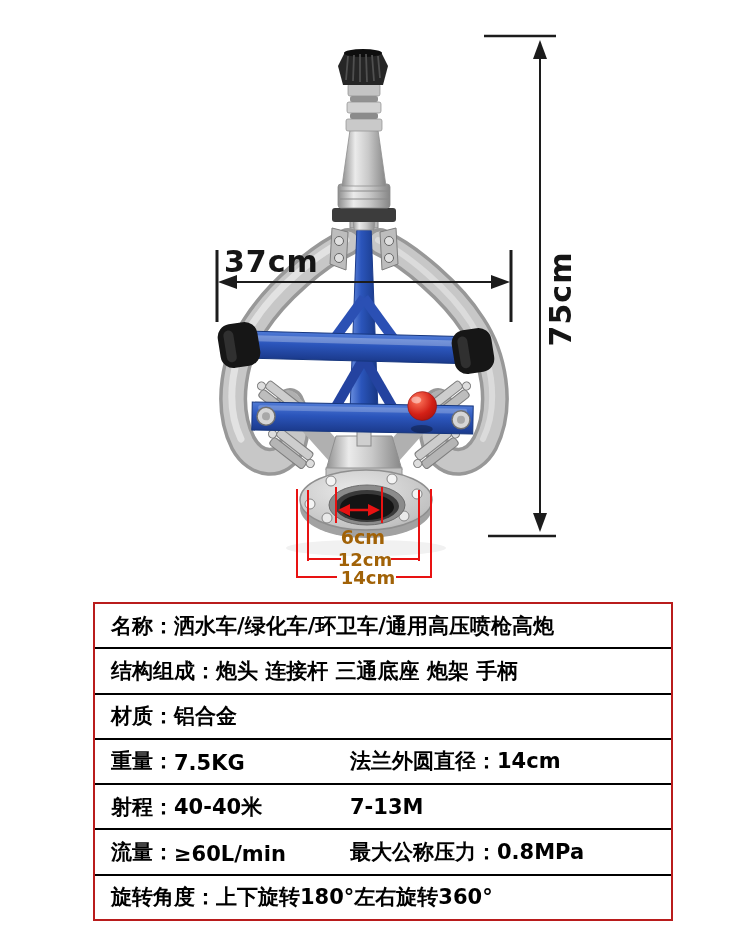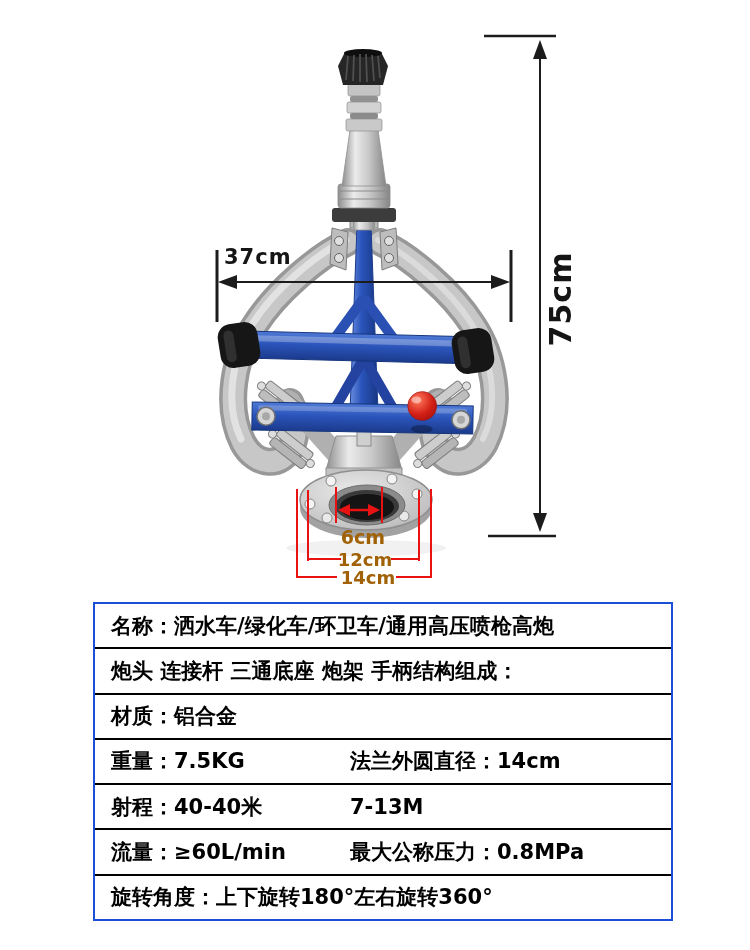--- a/index.html
+++ b/index.html
@@ -2,36 +2,36 @@
 <html><head>
 <meta charset="utf-8">
 <style>
   html,body{margin:0;padding:0;background:#ffffff;}
   .canvas{
     position:relative;width:750px;height:950px;background:#ffffff;overflow:hidden;
     font-family:"DejaVu Sans","Liberation Sans",sans-serif;
   }
   .photo{position:absolute;left:0;top:0;width:750px;height:600px;}
   .dim-label{position:absolute;font-weight:bold;color:#151515;line-height:1;white-space:nowrap;}
-  .dim-37{left:224px;top:247px;font-size:21px;letter-spacing:1px;}
+  .dim-37{left:224px;top:247px;font-size:30px;letter-spacing:1px;}
   .dim-75{left:516px;top:254px;width:90px;height:90px;display:flex;align-items:center;justify-content:center;
           font-size:30px;letter-spacing:1px;transform:rotate(-90deg);}
   .red-label{position:absolute;font-weight:bold;color:#a16207;line-height:1;transform:translateX(-50%);white-space:nowrap;}
   .red-6{left:363px;top:528px;font-size:19px;}
   .red-12{left:365px;top:551px;font-size:18px;}
   .red-14{left:368px;top:569px;font-size:18px;}
   .spec-table{
     position:absolute;left:93px;top:602px;width:580px;height:319px;
-    border:2px solid #1d4ed8;box-sizing:border-box;display:flex;flex-direction:column;background:#fff;
+    border:2px solid #b91c1c;box-sizing:border-box;display:flex;flex-direction:column;background:#fff;
   }
   .spec-row{flex:1;display:flex;align-items:center;padding-left:16px;border-bottom:2px solid #000;
             font-size:21px;font-weight:bold;color:#000;white-space:nowrap;}
   .spec-row:last-child{border-bottom:none;}
   .cell{display:flex;align-items:center;}
-  .cell-1{width:239px;flex:none;}
+  .cell-1{width:239px;flex:none;align-items:flex-end;}
   .cell-gap{}
 </style>
 </head>
 <body>
 
 <div class="canvas">
 
   <svg class="photo" viewBox="0 0 750 600">
     <defs>
       <linearGradient id="metalV" x1="0" y1="0" x2="1" y2="0">
@@ -236,22 +236,22 @@
 
   <div class="spec-table">
     <div class="spec-row">
       <div class="cell">
         <span>名称：</span>
         <span>洒水车/绿化车/环卫车/通用高压喷枪高炮</span>
       </div>
     </div>
     <div class="spec-row">
       <div class="cell">
+        <span>结构组成：</span>
         <span>炮头 连接杆 三通底座 炮架 手柄</span>
-        <span>结构组成：</span>
       </div>
     </div>
     <div class="spec-row">
       <div class="cell cell-1">
         <span>材质：</span>
         <span>铝合金</span>
       </div>
     </div>
     <div class="spec-row">
       <div class="cell cell-1">

